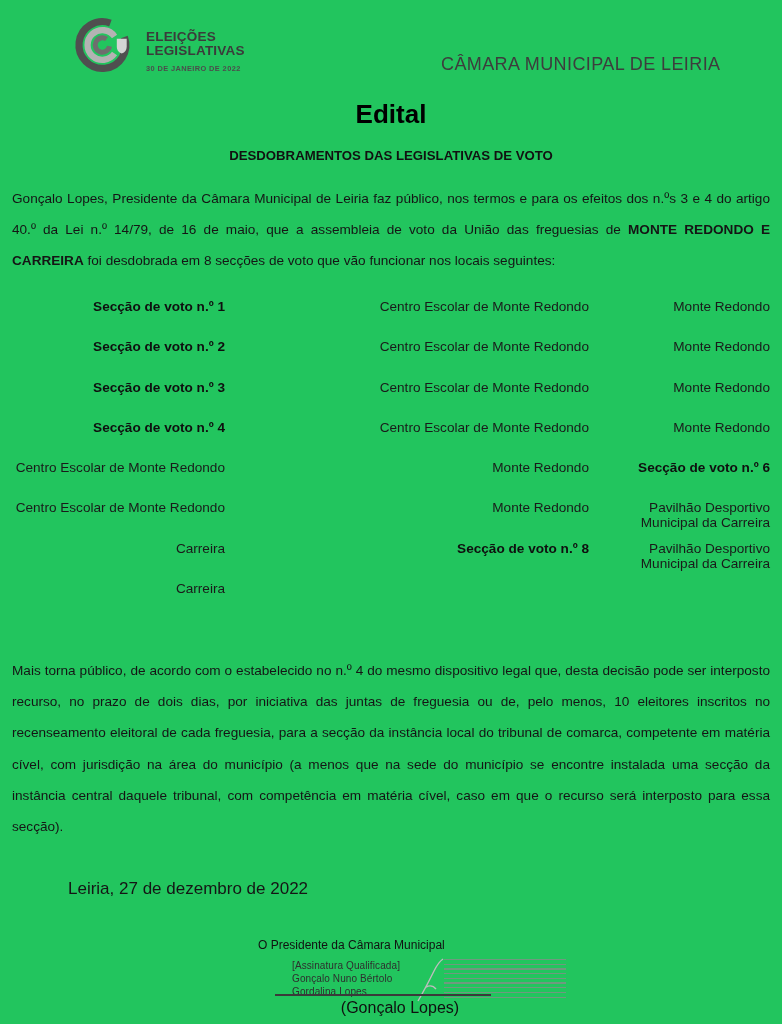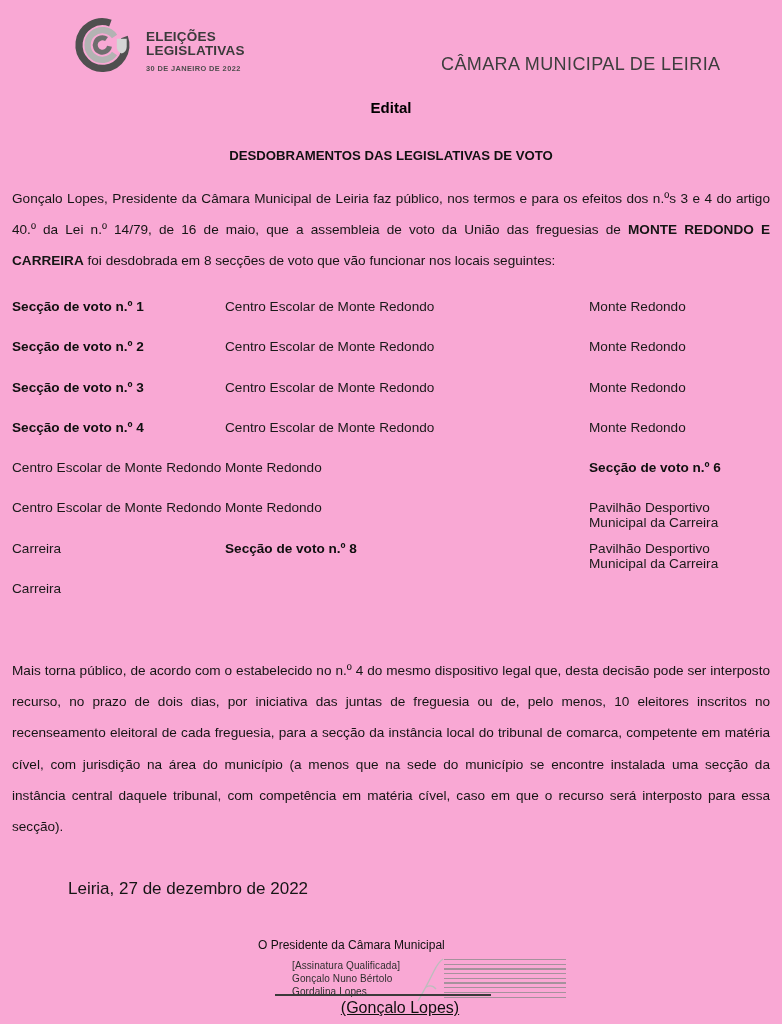--- a/index.html
+++ b/index.html
@@ -4,39 +4,39 @@
 <style>
   * { margin: 0; padding: 0; box-sizing: border-box; }
   html, body { background: #ffffff; }
   body {
     width: 782px; height: 1024px;
     font-family: "Liberation Sans", "DejaVu Sans", sans-serif;
     color: #1c1c1c;
     position: relative;
     overflow: hidden;
   }
-  .page { position: absolute; inset: 0; background: #f9a8d4; }
+  .page { position: absolute; inset: 0; background: #22c55e; }
 
   
   .logo-wrap { position: absolute; left: 70px; top: 9px; display: flex; align-items: flex-start; }
   .logo-svg { width: 72px; height: 72px; }
   .logo-text { margin-top: 21px; margin-left: 4px; line-height: 1.05; }
   .logo-line-main { font-size: 13.5px; font-weight: 700; color: #3b3b3b; letter-spacing: 0.2px; }
   .logo-line-date { font-size: 7.4px; font-weight: 700; color: #4c4c4c; letter-spacing: 0.4px; margin-top: 7px; }
 
   .org-name {
     position: absolute; left: 441px; top: 54px;
     font-size: 18px; font-weight: 400; color: #3d3d3d; letter-spacing: 0.4px;
     white-space: nowrap;
   }
 
   
   .doc-title {
     position: absolute; top: 99px; left: 0; right: 0;
-    text-align: center; font-size: 15px; font-weight: 700; color: #000;
+    text-align: center; font-size: 26px; font-weight: 700; color: #000;
   }
   .doc-subtitle {
     position: absolute; top: 148px; left: 0; right: 0;
     text-align: center; font-size: 13.2px; font-weight: 700; color: #111;
   }
 
   
   .para {
     position: absolute; left: 12px; width: 758px;
     font-size: 13.6px; line-height: 31.2px;
@@ -46,20 +46,21 @@
   .para-appeal { top: 655px; }
   .bold { font-weight: 700; }
 
   
   .sections-table {
     position: absolute; left: 12px; top: 299px; width: 758px;
     display: grid;
     grid-template-columns: 213px 364px 1fr;
     grid-auto-rows: 40.3px;
     font-size: 13.6px;
+    text-align: right;
   }
   .cell-section { font-weight: 700; color: #0f0f0f; }
   .cell-place, .cell-locality { font-weight: 400; color: #1a1a1a; }
 
   
   .dateline {
     position: absolute; left: 68px; top: 879px;
     font-size: 17px; color: #151515;
   }
 
@@ -81,21 +82,21 @@
       transparent 1.3px, transparent 4.7px
     );
     opacity: 0.75;
   }
   .sig-line {
     position: absolute; left: 275px; top: 994px; width: 216px;
     border-top: 2.2px solid #3a3a3a;
   }
   .sig-name {
     position: absolute; left: 250px; top: 999px; width: 300px;
-    text-align: center; font-size: 16px; color: #0f0f0f; text-decoration: underline;
+    text-align: center; font-size: 16px; color: #0f0f0f;
   }
 </style>
 </head>
 <body>
 
 <div class="page">
 
   <div class="logo-wrap">
     <svg class="logo-svg" viewBox="0 0 80 80">
       <path d="M60.4,31.1 A26,26 0 1 1 44.9,15.6" fill="none" stroke="#4f4f4f" stroke-width="8"></path>

